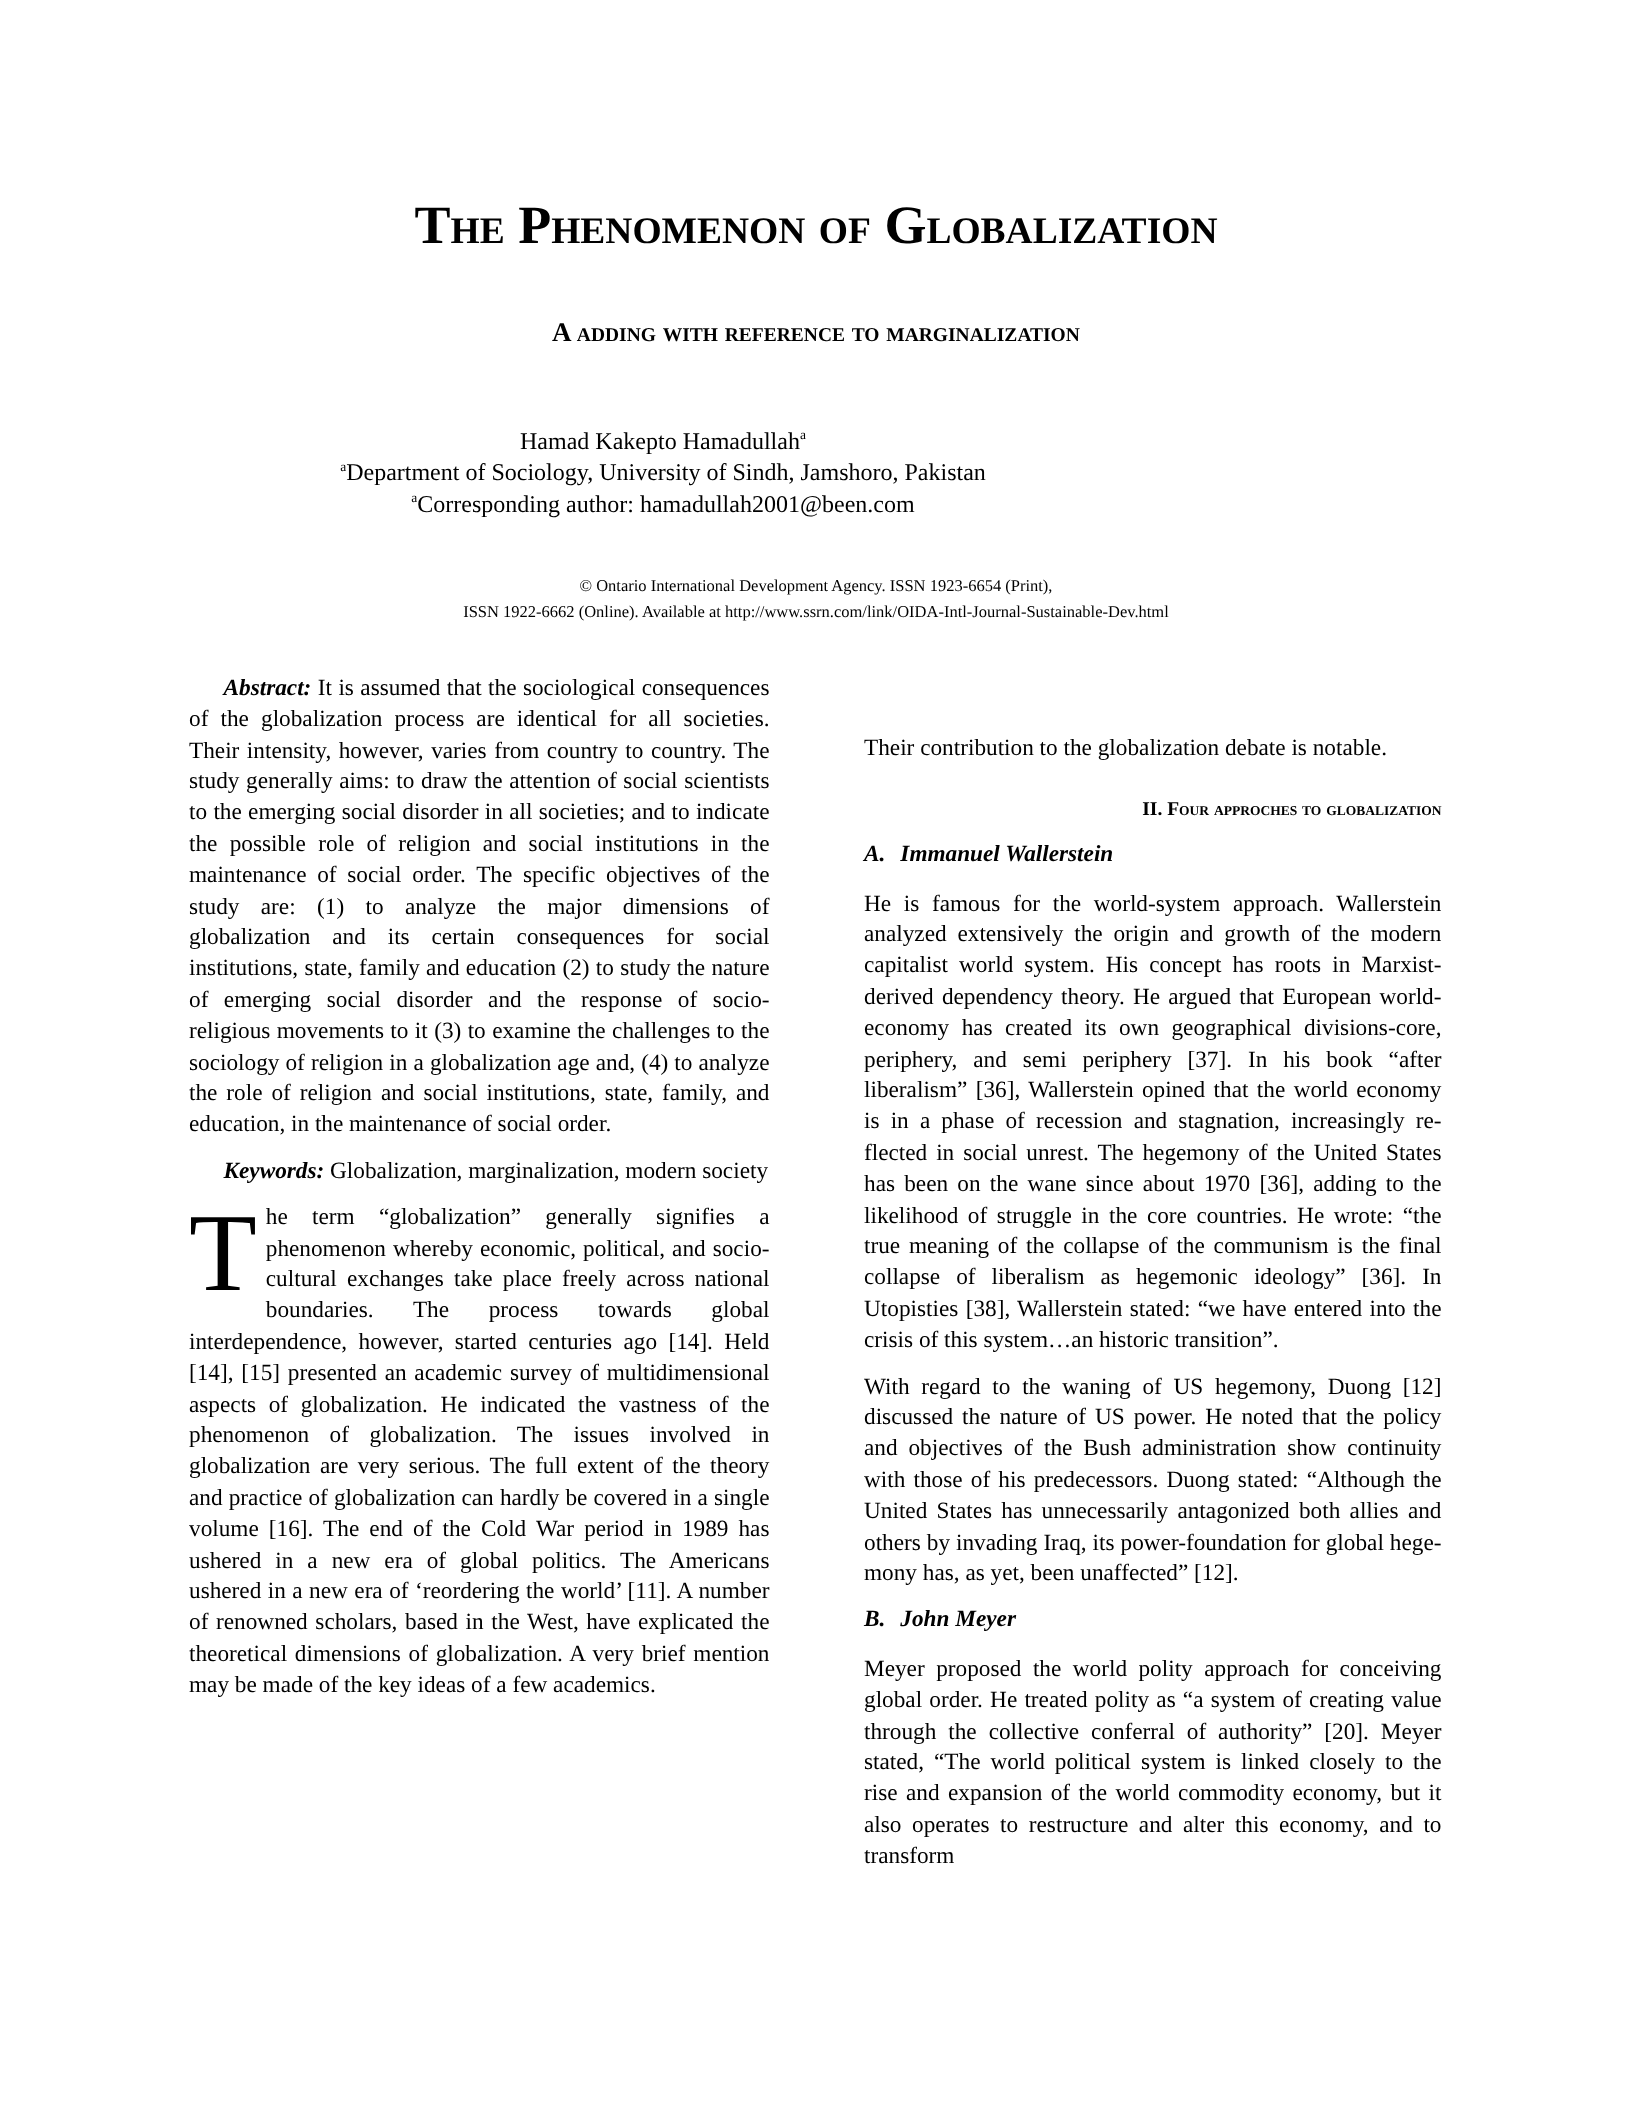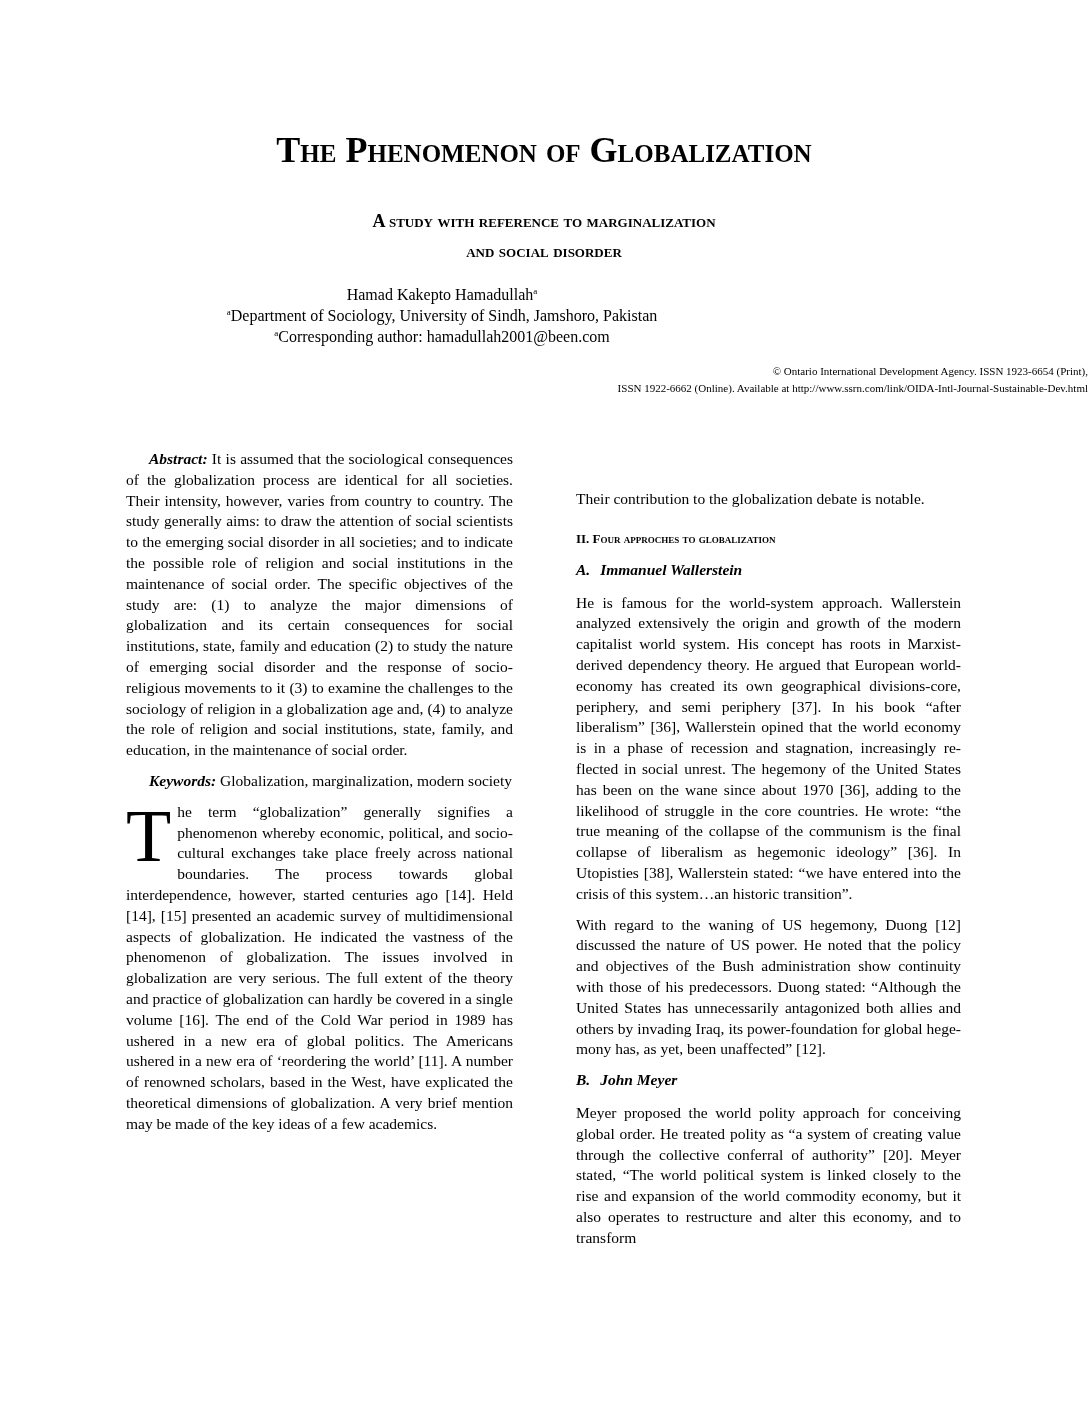--- a/index.html
+++ b/index.html
@@ -37,39 +37,39 @@
       left: 0; width: 884px;
       top: 284px;
       text-align: center;
       font-size: 16px;
       line-height: 21px;
     }
     .author-block sup { font-size: 9px; vertical-align: super; line-height: 0; }
     .copyright {
       position: absolute;
       left: 0; width: 1088px;
-      top: 363px;
-      text-align: right;
+      top: 383px;
+      text-align: center;
       font-size: 11px;
       line-height: 17px;
     }
     .col {
       position: absolute;
       top: 449px;
       width: 390px;
       font-size: 15.5px;
       line-height: 20.8px;
       text-align: justify;
       hyphens: manual;
     }
     .col-left { left: 126px; width: 387px; }
     .col-right { left: 576px; width: 385px; margin-top: 40px; }
     .col p { margin: 0 0 10px 0; }
     .section-heading {
-      text-align: left;
+      text-align: right;
       font-weight: bold;
       font-size: 13px;
       font-variant: small-caps;
       margin: 20px 0 12px 0;
       line-height: 18px;
     }
     .sub-heading {
       font-style: italic;
       font-weight: bold;
       margin: 0 0 12px 0;
@@ -83,22 +83,21 @@
       font-weight: normal;
     }
     .b-i { font-weight: bold; font-style: italic; margin-left: 23px; }
   </style>
 </head>
 <body>
 
 <div class="title">The Phenomenon of Globalization</div>
 
 <div class="subtitle">
-  <div>A study with reference to marginalization</div>
-  <div>and social disorder</div>
+  <div>A adding with reference to marginalization</div>
 </div>
 
 <div class="author-block">
   <div>
     <span>Hamad Kakepto Hamadullah</span><sup>a</sup>
   </div>
   <div>
     <sup>a</sup><span>Department of Sociology, University of Sindh, Jamshoro, Pakistan</span>
   </div>
   <div>

